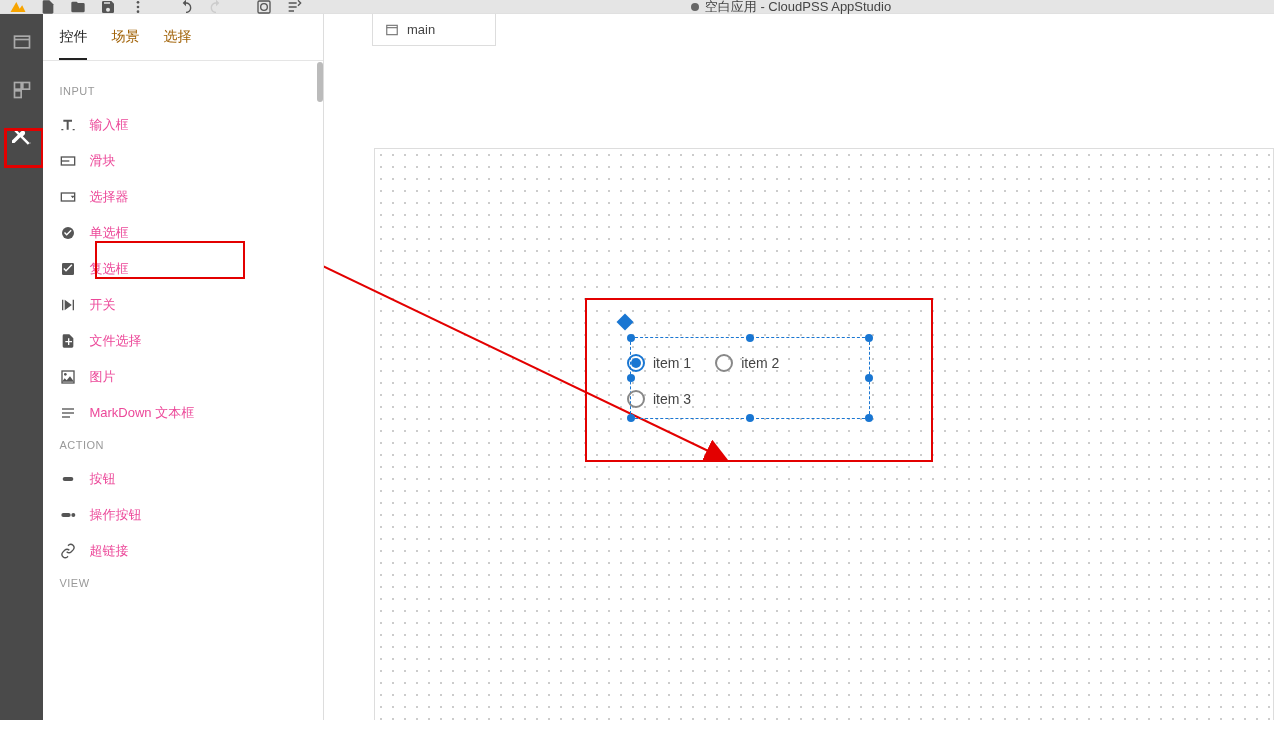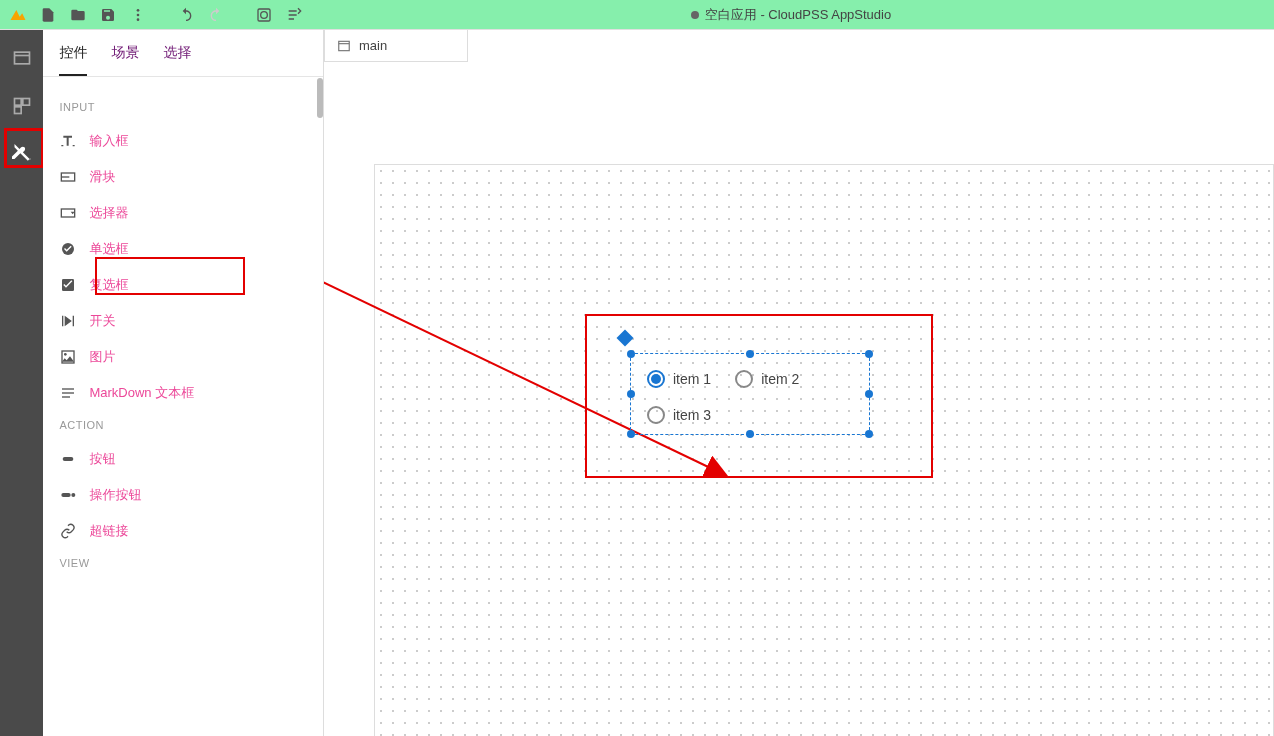--- a/index.html
+++ b/index.html
@@ -1,64 +1,64 @@
 <!DOCTYPE html>
 <html><head>
 <meta charset="utf-8">
 <style>
 * { margin: 0; padding: 0; box-sizing: border-box; }
 body { font-family: "Microsoft YaHei", "PingFang SC", Arial, sans-serif; font-size: 13px; color: #333; overflow: hidden; width: 1274px; height: 736px; }
 
-.topbar { height: 30px; background: #86efac; display: flex; align-items: center; border-bottom: 1px solid #e0e0e0; }
+.topbar { height: 14px; background: #e5e5e5; display: flex; align-items: center; border-bottom: 1px solid #e0e0e0; }
 .topbar-left { display: flex; align-items: center; gap: 2px; padding-left: 4px; }
 .topbar-icon { width: 28px; height: 28px; display: flex; align-items: center; justify-content: center; color: #555; cursor: pointer; }
 .topbar-title { flex: 1; text-align: center; font-size: 13px; color: #444; display: flex; align-items: center; justify-content: center; gap: 6px; }
 .title-dot { width: 8px; height: 8px; border-radius: 50%; background: #666; }
 
 .body-row { display: flex; height: 706px; }
 
 .icon-rail { width: 48px; background: #4a4a4a; display: flex; flex-direction: column; align-items: center; padding-top: 16px; gap: 24px; }
 .rail-item { width: 24px; height: 24px; display: flex; align-items: center; justify-content: center; color: #aaa; cursor: pointer; }
 .rail-item.active { color: #fff; }
 .rail-highlight-box { position: absolute; left: 4px; top: 128px; width: 40px; height: 40px; border: 3px solid #e30000; pointer-events: none; }
 
 .sidebar { width: 310px; background: #fff; border-right: 1px solid #ddd; display: flex; flex-direction: column; position: relative; }
 .sidebar-tabs { display: flex; gap: 24px; padding: 14px 4px 0 16px; border-bottom: 1px solid #e5e5e5; }
-.sidebar-tab { padding-bottom: 12px; font-size: 14px; color: #701a75; cursor: pointer; border-bottom: 2px solid transparent; }
+.sidebar-tab { padding-bottom: 12px; font-size: 14px; color: #a16207; cursor: pointer; border-bottom: 2px solid transparent; }
 .sidebar-tab.active { color: #222; border-bottom-color: #222; font-weight: 500; }
 
 .sidebar-content { flex: 1; overflow-y: auto; padding: 16px 8px 4px 8px; }
 .section-header { font-size: 11px; letter-spacing: 0.5px; color: #999; padding: 8px 8px 10px 8px; }
 .widget-item { display: flex; align-items: center; gap: 12px; padding: 9px 8px; cursor: pointer; color: #ec4899; font-size: 13px; border-radius: 2px; }
 .widget-icon { width: 18px; height: 18px; display: flex; align-items: center; justify-content: center; color: #555; }
 
 .sidebar-highlight { position: absolute; left: 52px; top: 227px; width: 150px; height: 38px; border: 2px solid #e30000; pointer-events: none; }
 
 .scrollbar-fake { position: absolute; right: 0; top: 48px; width: 6px; height: 40px; background: #bbb; border-radius: 3px; }
 
 .main-area { flex: 1; background: #fff; display: flex; flex-direction: column; }
 .tab-bar { height: 34px; display: flex; align-items: flex-start; background: #fff; }
-.file-tab { display: flex; align-items: center; gap: 8px; padding: 8px 80px 8px 12px; border: 1px solid #ddd; border-top: none; font-size: 13px; color: #444; background: #fff; cursor: pointer; }
+.file-tab { display: flex; align-items: center; gap: 8px; padding: 8px 60px 8px 12px; border: 1px solid #ddd; border-top: none; font-size: 13px; color: #444; background: #fff; cursor: pointer; margin-left: 48px; }
 .canvas-wrap { flex: 1; position: relative; background: #fff; padding-left: 50px; padding-top: 100px; overflow: hidden; }
 .canvas {
   width: 900px; height: 700px; border: 1px solid #ddd; background: #fff;
   background-image: radial-gradient(circle, #ccc 1px, transparent 1px);
   background-size: 12px 12px;
   position: relative;
 }
 
 .arrow-svg { position: absolute; left: -160px; top: 60px; pointer-events: none; }
 
 .component-highlight { position: absolute; left: 210px; top: 149px; width: 348px; height: 164px; border: 2px solid #e30000; }
 
 .selected-box { position: absolute; left: 255px; top: 188px; width: 240px; height: 82px; border: 1px dashed #1976d2; }
 .sel-handle { position: absolute; width: 8px; height: 8px; background: #1976d2; border-radius: 50%; }
 .sel-diamond { position: absolute; width: 12px; height: 12px; background: #1976d2; transform: rotate(45deg); left: -12px; top: -22px; }
 
-.radio-group { position: absolute; left: 272px; top: 205px; display: flex; flex-wrap: wrap; gap: 18px 24px; width: 230px; }
+.radio-group { position: absolute; left: 252px; top: 205px; display: flex; flex-wrap: wrap; gap: 18px 24px; width: 230px; }
 .radio-item { display: flex; align-items: center; gap: 8px; font-size: 14px; color: #444; }
 .radio-circle { width: 18px; height: 18px; border: 2px solid #888; border-radius: 50%; display: flex; align-items: center; justify-content: center; }
 .radio-circle.checked { border-color: #1976d2; }
 .radio-dot { width: 10px; height: 10px; background: #1976d2; border-radius: 50%; }
 
 svg { display: block; }
 </style>
 </head>
 <body>
 
@@ -196,20 +196,28 @@
           </span>
           <span>复选框</span>
         </div>
       <div class="widget-item">
           <span class="widget-icon">
             <svg width="16" height="16" viewBox="0 0 24 24">
               <path fill="currentColor" d="M8 6l8 6-8 6V6z M4 4v16 M20 4v16" stroke="currentColor" stroke-width="2"></path>
             </svg>
           </span>
           <span>开关</span>
+        </div>
+      <div class="widget-item">
+          <span class="widget-icon">
+            <svg width="16" height="16" viewBox="0 0 24 24">
+              <path fill="currentColor" d="M14 2H6a2 2 0 0 0-2 2v16a2 2 0 0 0 2 2h12a2 2 0 0 0 2-2V8l-6-6z M18 14h-4v4h-2v-4H8v-2h4V8h2v4h4v2z"></path>
+            </svg>
+          </span>
+          <span>文件选择</span>
         </div>
 
       <div class="widget-item">
           <span class="widget-icon">
             <svg width="16" height="16" viewBox="0 0 24 24">
               <rect x="3" y="3" width="18" height="18" fill="none" stroke="currentColor" stroke-width="2"></rect>
               <circle cx="8" cy="8" r="2" fill="currentColor"></circle>
               <path fill="currentColor" d="M21 19l-6-8-5 6-3-3-4 5z"></path>
             </svg>
           </span>

